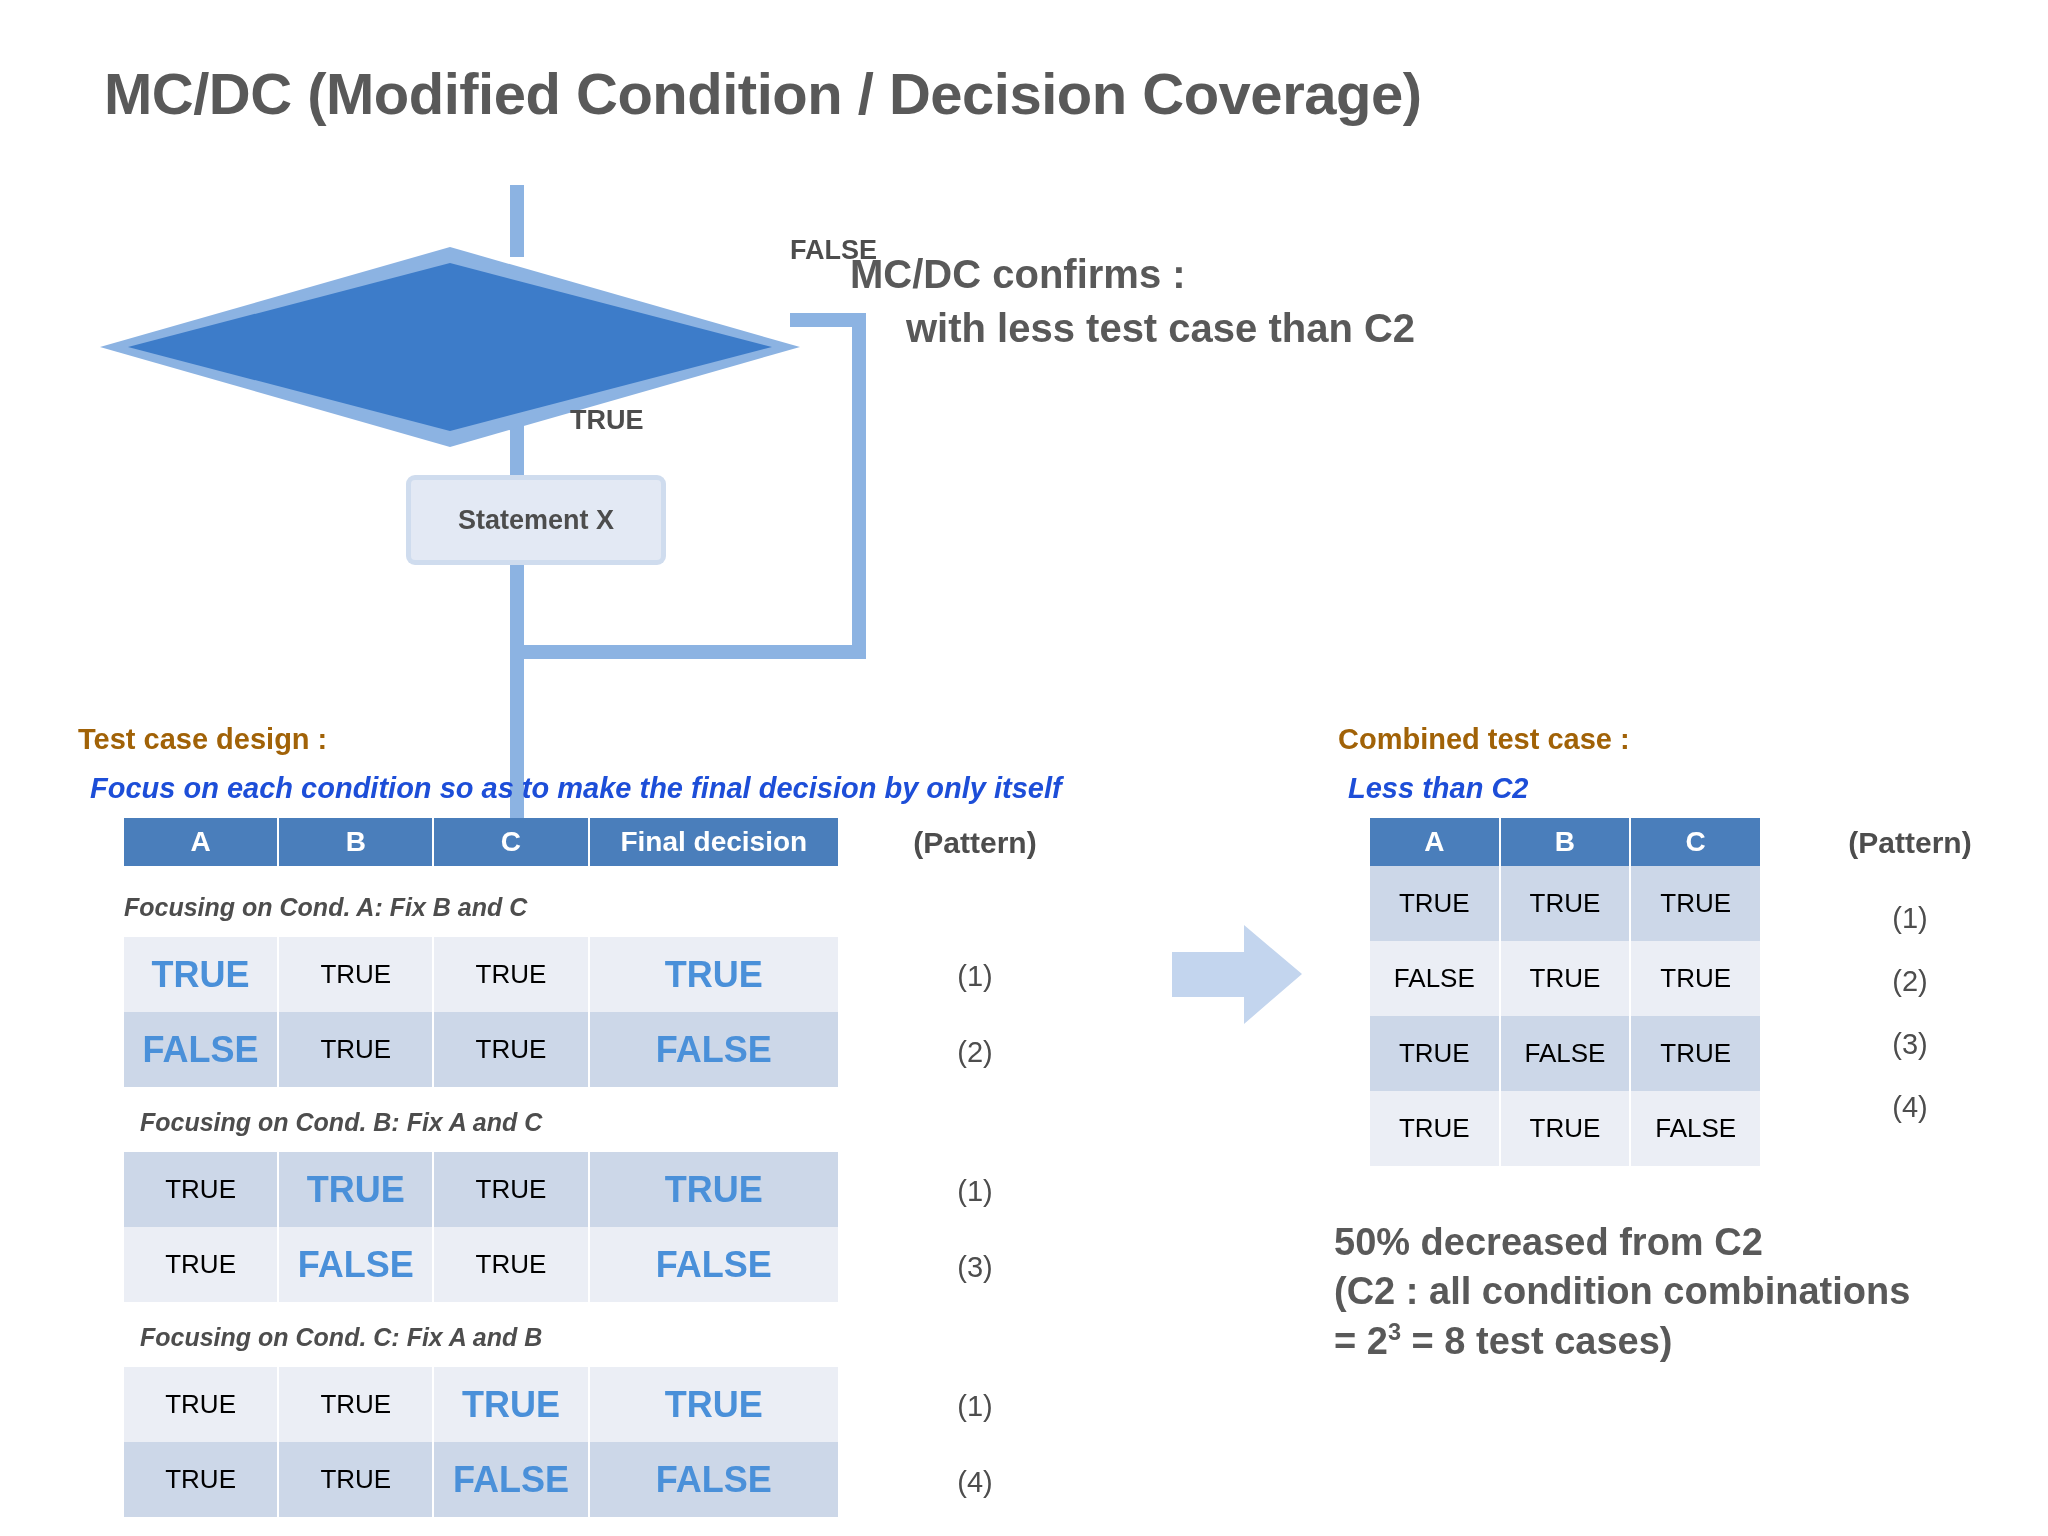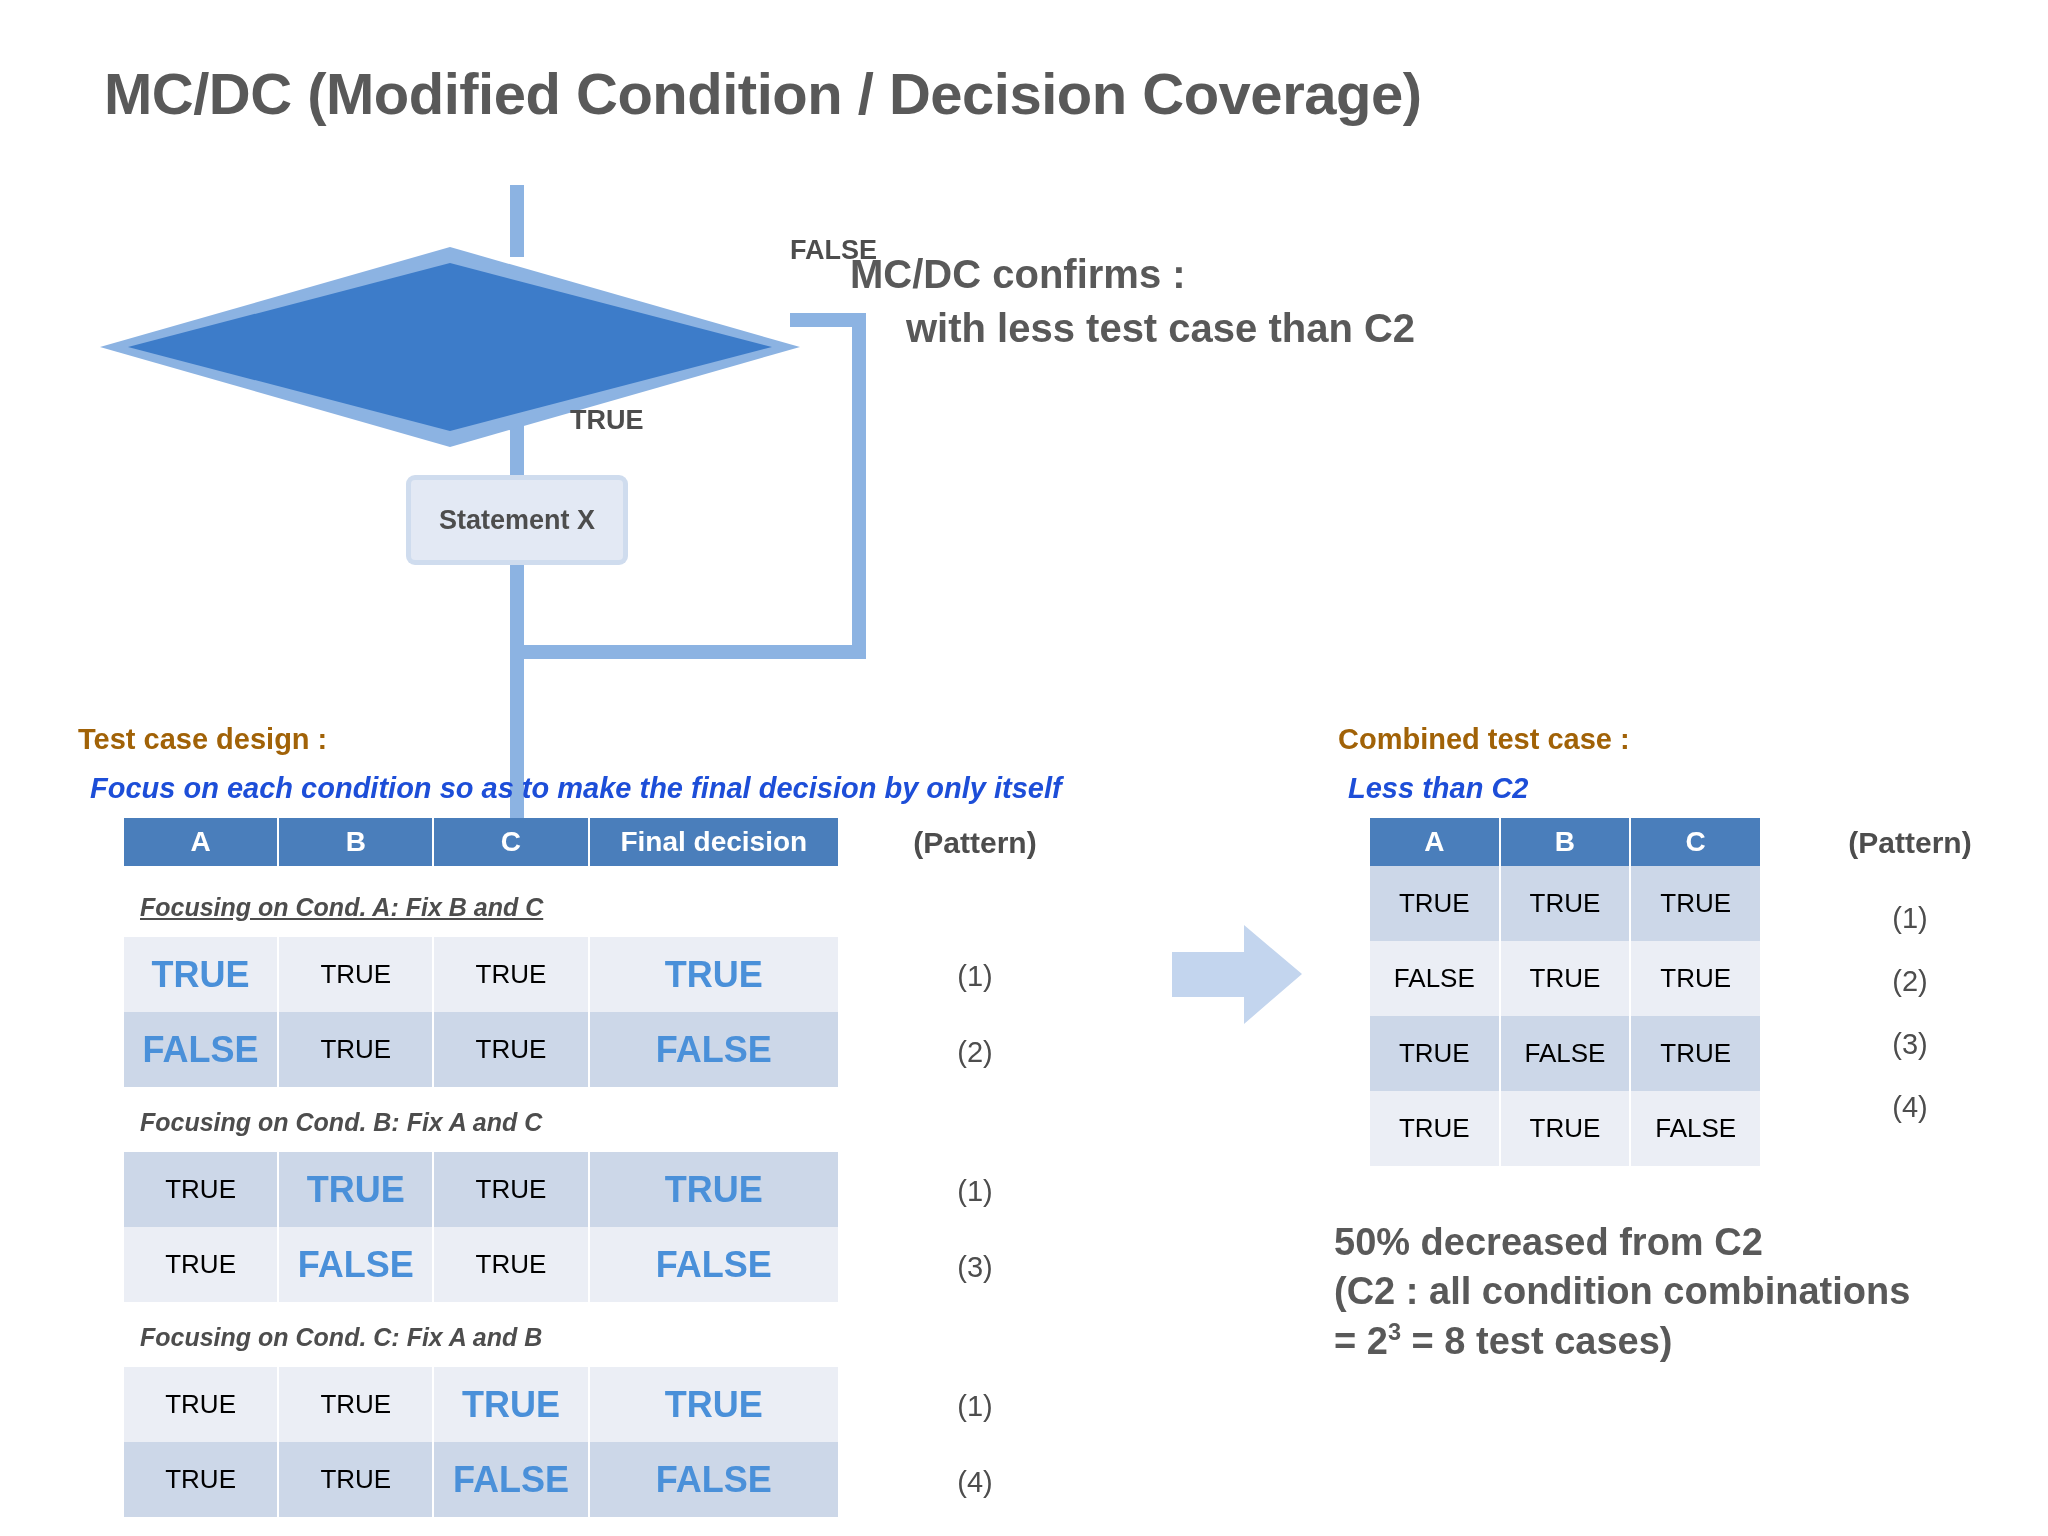--- a/index.html
+++ b/index.html
@@ -74,21 +74,21 @@
     color: #ffffff;
     font-size: 31px;
     font-weight: bold;
     pointer-events: none;
   }
 
   .stmt-box {
     position: absolute;
     left: 306px;
     top: 290px;
-    width: 222px;
+    width: 260px;
     height: 90px;
     background: #cfdcee;
     border-radius: 9px;
     box-sizing: border-box;
     padding: 5px;
   }
   .stmt-inner {
     width: 100%;
     height: 100%;
     background: #e3e9f4;
@@ -284,21 +284,21 @@
       <tr>
         <th>A</th>
         <th>B</th>
         <th>C</th>
         <th>Final decision</th>
       </tr>
     </thead>
   </table>
   <div class="pat pat-head" style="left:905px; top:826px;">(Pattern)</div>
 
-  <div class="focus-cap" style="left:140px; top:893px;text-decoration:underline;">Focusing on Cond. A:  Fix B and C</div>
+  <div class="focus-cap" style="left:124px; top:893px;">Focusing on Cond. A:  Fix B and C</div>
   <table class="tbl tbl-left" style="left:122px; top:937px;">
     <colgroup>
         <col class="c-a">
         <col class="c-b">
         <col class="c-c">
         <col class="c-d">
       </colgroup>
     <tbody>
       <tr class="row-light">
         <td class="cell-hl">TRUE</td>

